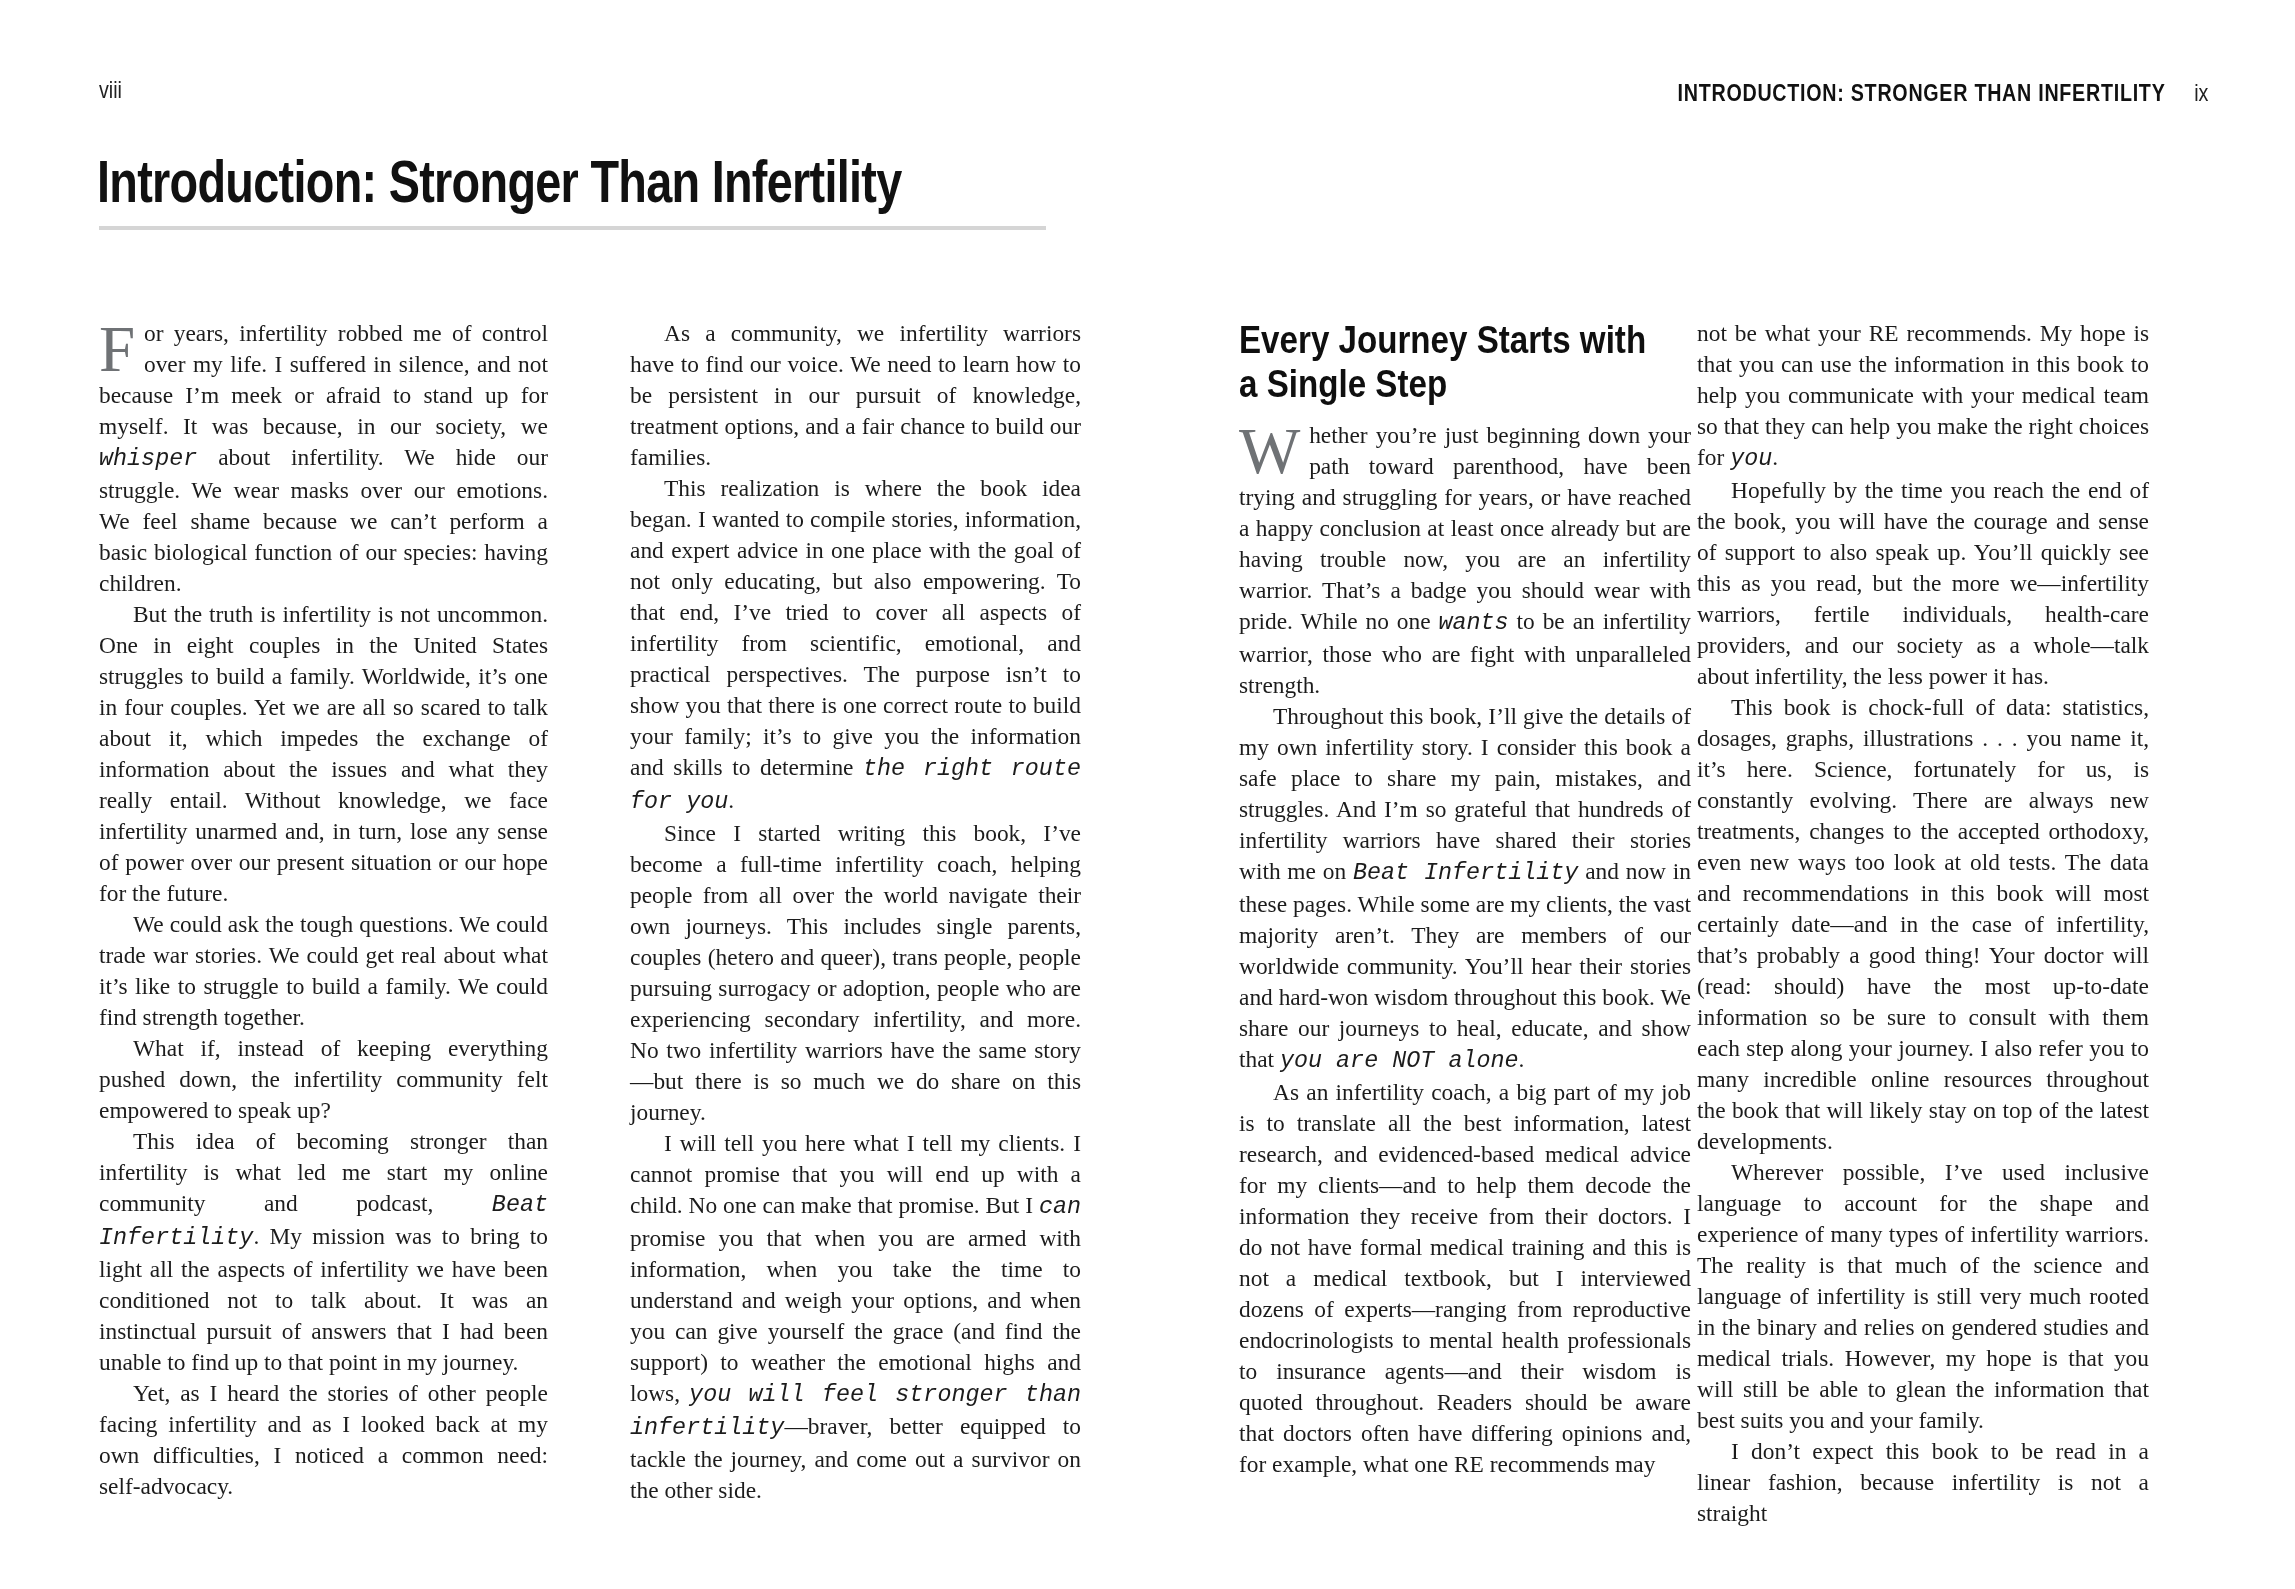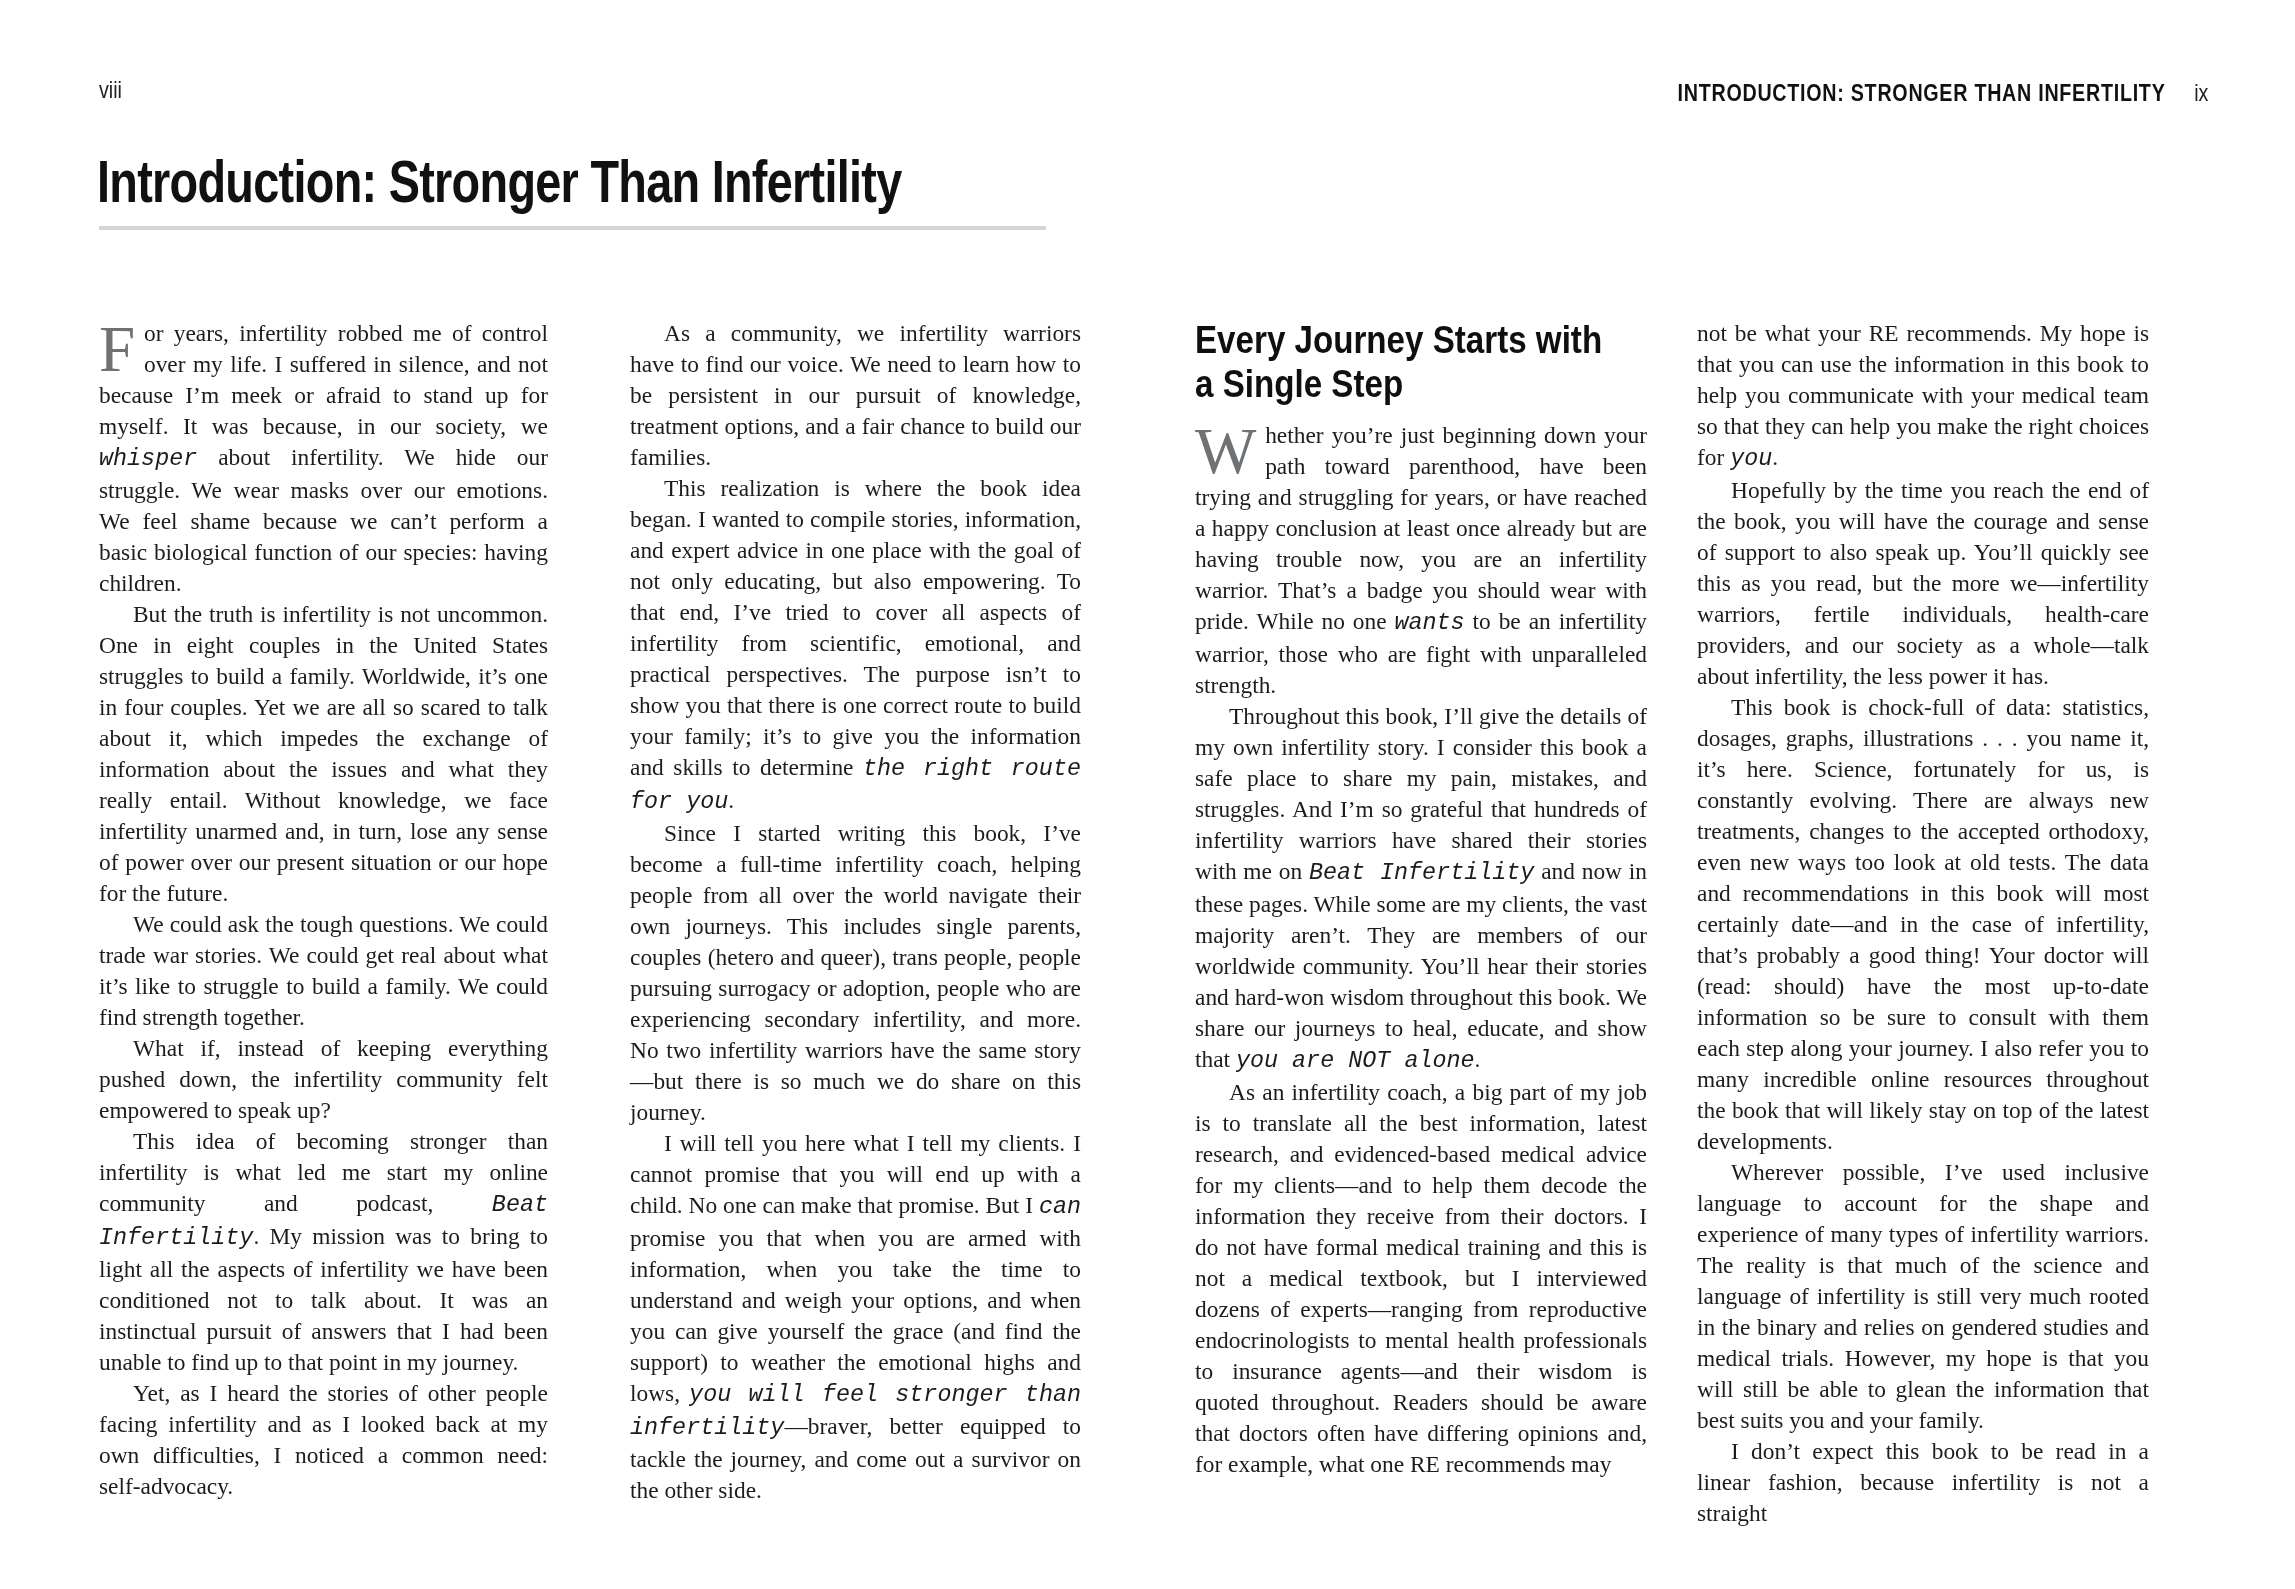--- a/index.html
+++ b/index.html
@@ -72,21 +72,21 @@
     position: absolute;
     top: 318px;
     font-family: "Liberation Serif", serif;
     font-size: 23.4px;
     line-height: 31px;
     text-align: justify;
     color: #1c1c1c;
   }
   .col-l1 { left: 99px;  width: 449px; }
   .col-l2 { left: 586px;  width: 451px; margin-left: 44px; }
-  .col-r1 { left: 1195px; width: 452px; }
+  .col-r1 { left: 1239px; width: 452px; }
   .col-r2 { left: 1697px; width: 452px; }
 
   p.para { margin: 0; padding: 0; }
   p.para.indent { text-indent: 34px; }
 
   .dropcap {
     float: left;
     font-family: "Liberation Serif", serif;
     font-size: 65px;
     line-height: 58px;

